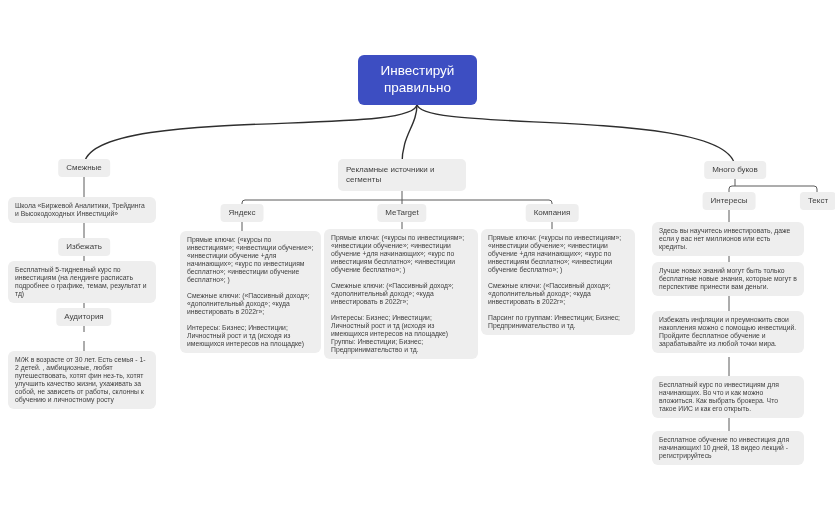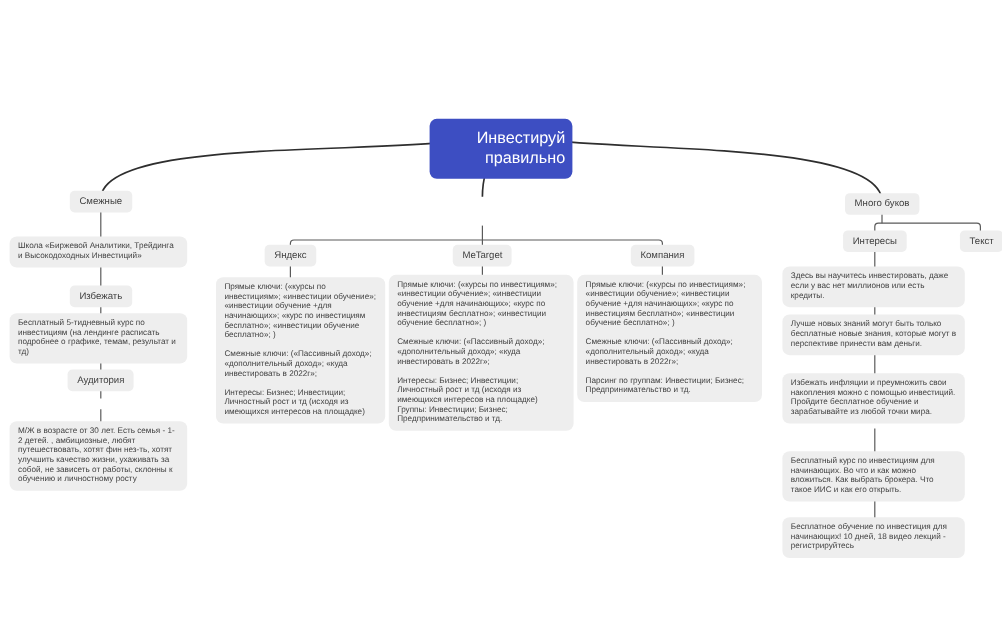--- a/index.html
+++ b/index.html
@@ -18,22 +18,22 @@
   }
   .node.centered{transform:translateX(-50%);}
   .block{
     position:absolute;z-index:1;background:var(--node-bg);border-radius:6px;
     font-size:6.8px;line-height:1.18;padding:5px 7px;color:var(--text);
     white-space:pre-line;box-sizing:border-box;
   }
   #root-node{
     position:absolute;z-index:1;left:358px;top:55px;width:119px;height:50px;
     background:var(--root-bg);color:#fff;border-radius:6px;
-    display:flex;align-items:center;justify-content:center;text-align:right;
-    font-size:13.5px;line-height:1.25;padding:2px 6px;box-sizing:border-box;margin-top:44px;
+    display:flex;align-items:center;justify-content:center;text-align:center;
+    font-size:13.5px;line-height:1.25;padding:2px 6px;box-sizing:border-box;
   }
   #sources-node{
     position:absolute;z-index:1;left:338px;top:159px;width:128px;background:var(--node-bg);
     border-radius:5px;font-size:8px;line-height:1.25;padding:6px 8px;box-sizing:border-box;color:var(--text);
   }
 </style>
 </head>
 <body>
 
 <div id="canvas">
@@ -68,20 +68,21 @@
 
   <div id="root-node">Инвестируй правильно</div>
 
   <div class="node centered" style="left:84px;top:159px;">Смежные</div>
   <div class="block" style="left:8px;top:197px;width:148px;">Школа «Биржевой Аналитики, Трейдинга и Высокодоходных Инвестиций»</div>
   <div class="node centered" style="left:84px;top:238px;">Избежать</div>
   <div class="block" style="left:8px;top:261px;width:148px;">Бесплатный 5-тидневный курс по инвестициям (на лендинге расписать подробнее о графике, темам, результат и тд)</div>
   <div class="node centered" style="left:84px;top:308px;">Аудитория</div>
   <div class="block" style="left:8px;top:351px;width:148px;">М/Ж в возрасте от 30 лет. Есть семья - 1-2 детей. , амбициозные, любят путешествовать, хотят фин нез-ть, хотят улучшить качество жизни, ухаживать за собой, не зависеть от работы, склонны к обучению и личностному росту</div>
 
+  <div id="sources-node">Рекламные источники и сегменты</div>
   <div class="node centered" style="left:242px;top:204px;">Яндекс</div>
   <div class="node centered" style="left:402px;top:204px;">MeTarget</div>
   <div class="node centered" style="left:552px;top:204px;">Компания</div>
   <div class="block" style="left:180px;top:231px;width:141px;">Прямые ключи: («курсы по инвестициям»; «инвестиции обучение»; «инвестиции обучение +для начинающих»; «курс по инвестициям бесплатно»; «инвестиции обучение бесплатно»; )
 
 Смежные ключи: («Пассивный доход»; «дополнительный доход»; «куда инвестировать в 2022г»;
 
 Интересы: Бизнес; Инвестиции; Личностный рост и тд (исходя из имеющихся интересов на площадке)</div>
   <div class="block" style="left:324px;top:229px;width:154px;">Прямые ключи: («курсы по инвестициям»; «инвестиции обучение»; «инвестиции обучение +для начинающих»; «курс по инвестициям бесплатно»; «инвестиции обучение бесплатно»; )
 

